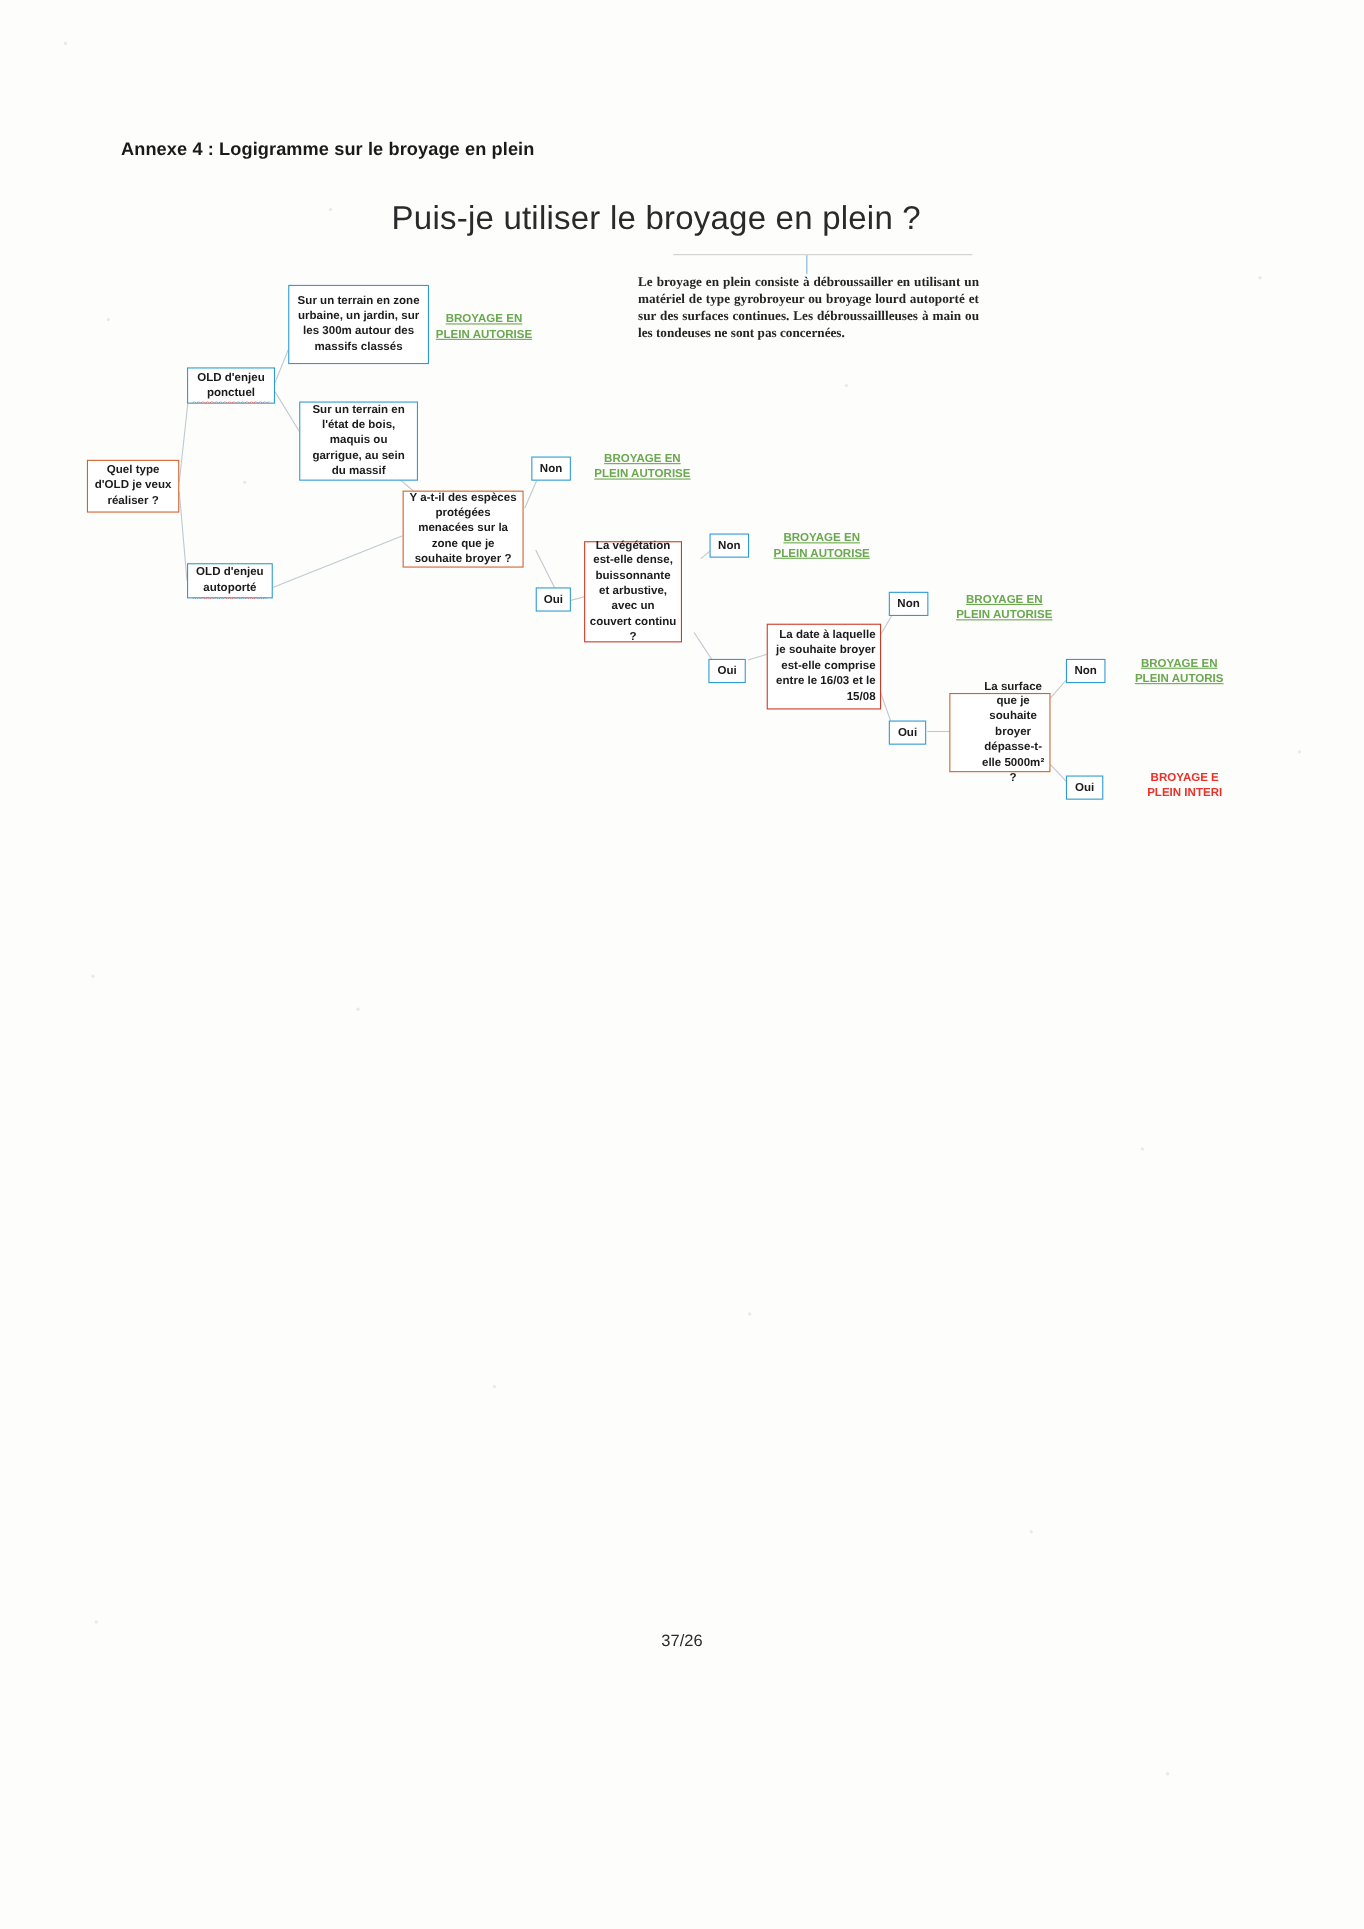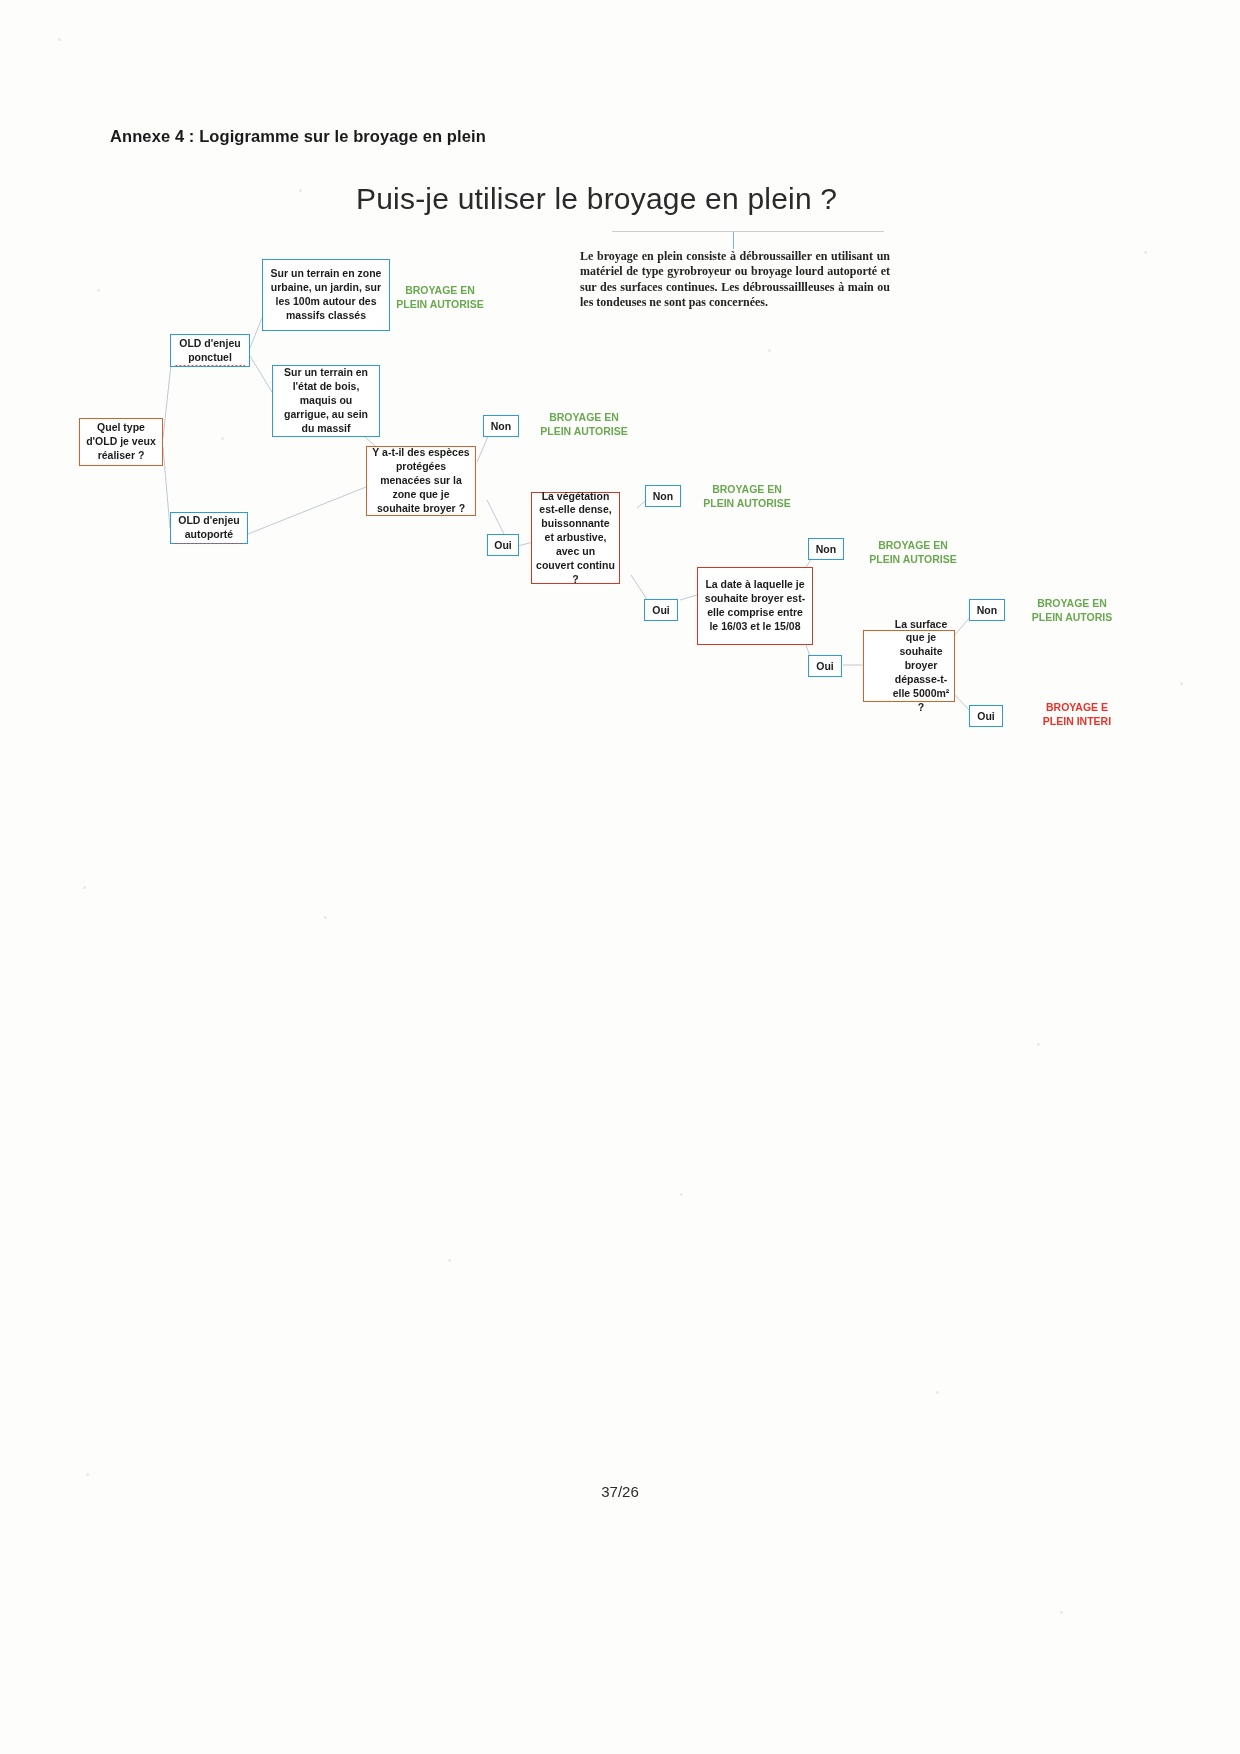--- a/index.html
+++ b/index.html
@@ -115,21 +115,21 @@
   }
 
   .result {
     position: absolute;
     font-size: 10.5px;
     font-weight: bold;
     line-height: 1.35;
     text-align: center;
     white-space: pre-line;
   }
-  .result.ok  { color: #6aa84f; }
+  .result.ok  { color: #6aa84f; text-decoration: underline; }
   .result.bad { color: #e8322a; }
 
   
   .squiggle {
     position: relative;
     display: inline-block;
     text-align: center;
   }
   .squiggle::after {
     content: "";
@@ -221,21 +221,21 @@
   <div class="box orange" style="left:79px; top:418px; width:84px; height:48px;">Quel type d'OLD je veux réaliser ?</div>
 
   <div class="box blue" style="left:170px; top:334px; width:80px; height:33px;">
     <span class="squiggle">OLD d'enjeu ponctuel</span>
   </div>
 
   <div class="box blue" style="left:170px; top:512px; width:78px; height:32px;">
     <span class="squiggle">OLD d'enjeu autoporté</span>
   </div>
 
-  <div class="box blue" style="left:262px; top:259px; width:128px; height:72px;">Sur un terrain en zone urbaine, un jardin, sur les 100m autour des massifs classés</div>
+  <div class="box blue" style="left:262px; top:259px; width:128px; height:72px;">Sur un terrain en zone urbaine, un jardin, sur les 300m autour des massifs classés</div>
 
   <div class="result ok" style="left:390px; top:283px; width:100px;">BROYAGE EN
 PLEIN AUTORISE</div>
 
   <div class="box blue" style="left:272px; top:365px; width:108px; height:72px;">Sur un terrain en l'état de bois, maquis ou garrigue, au sein du massif</div>
 
   <div class="box orange" style="left:366px; top:446px; width:110px; height:70px;">Y a-t-il des espèces protégées menacées sur la zone que je souhaite broyer ?</div>
 
   <div class="ylabel" style="left:483px; top:415px; width:36px; height:22px;">Non</div>
 
@@ -246,21 +246,21 @@
 
   <div class="box red" style="left:531px; top:492px; width:89px; height:92px;">La végétation est-elle dense, buissonnante et arbustive, avec un couvert continu ?</div>
 
   <div class="ylabel" style="left:645px; top:485px; width:36px; height:22px;">Non</div>
 
   <div class="result ok" style="left:697px; top:482px; width:100px;">BROYAGE EN
 PLEIN AUTORISE</div>
 
   <div class="ylabel" style="left:644px; top:599px; width:34px; height:22px;">Oui</div>
 
-  <div class="box red" style="left:697px; top:567px; width:116px; height:78px;">La date à laquelle je souhaite broyer est-elle comprise entre le 16/03 et le 15/08</div>
+  <div class="box red" style="left:697px; top:567px; width:104px; height:78px;text-align:right;">La date à laquelle je souhaite broyer est-elle comprise entre le 16/03 et le 15/08</div>
 
   <div class="ylabel" style="left:808px; top:538px; width:36px; height:22px;">Non</div>
 
   <div class="result ok" style="left:863px; top:538px; width:100px;">BROYAGE EN
 PLEIN AUTORISE</div>
 
   <div class="ylabel" style="left:808px; top:655px; width:34px; height:22px;">Oui</div>
 
   <div class="box orange" style="left:863px; top:630px; width:92px; height:72px;padding-left:28px;">La surface que je souhaite broyer dépasse-t-elle 5000m² ?</div>
 

